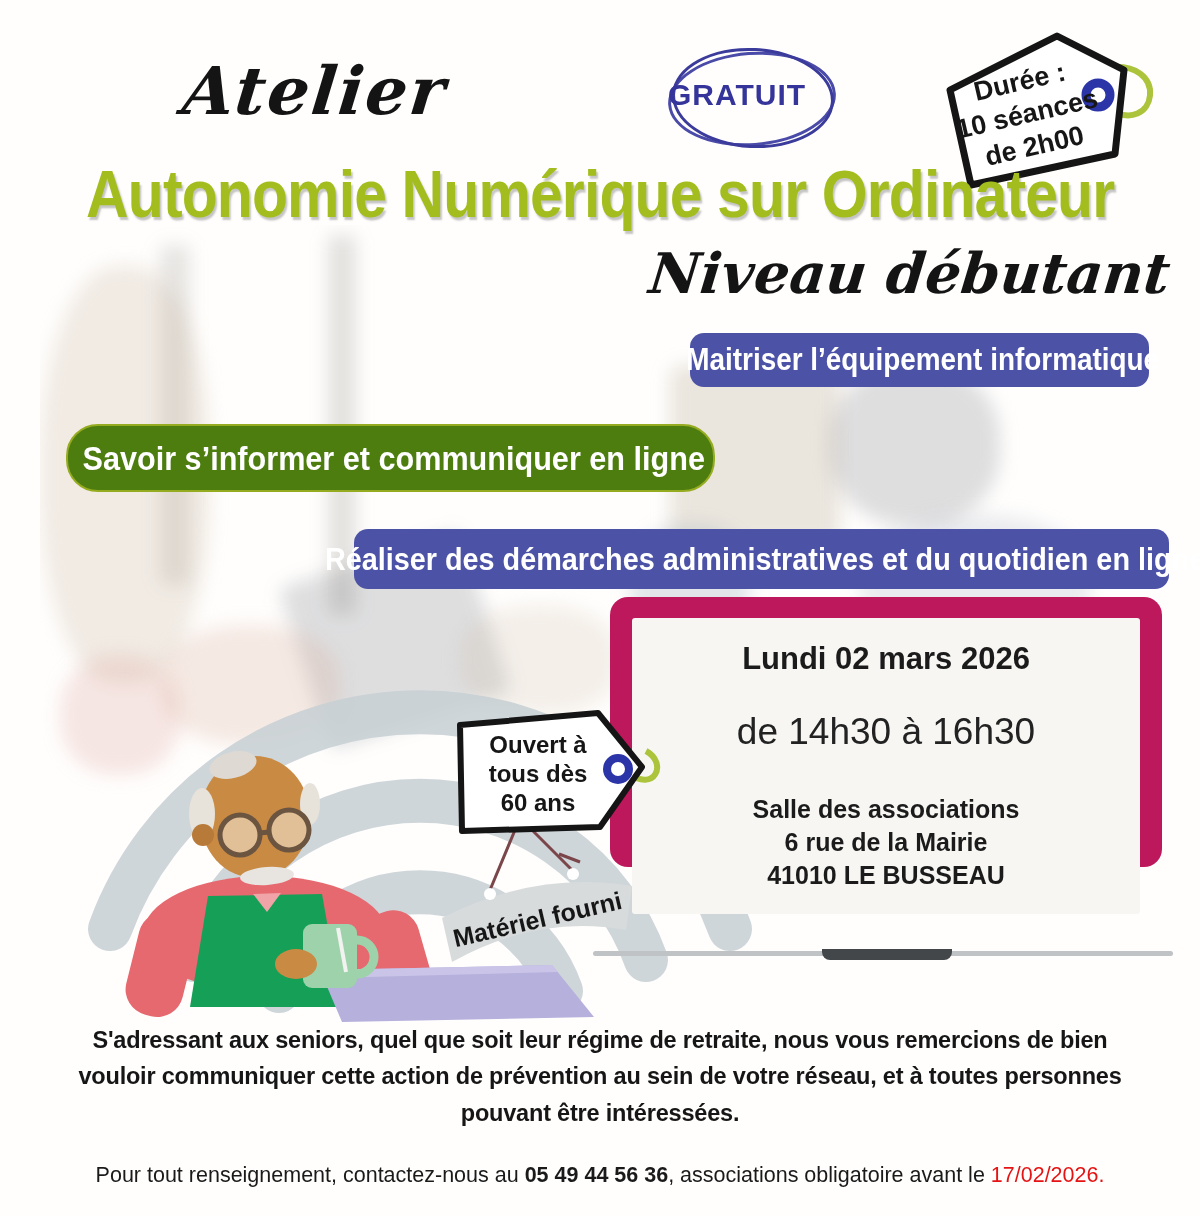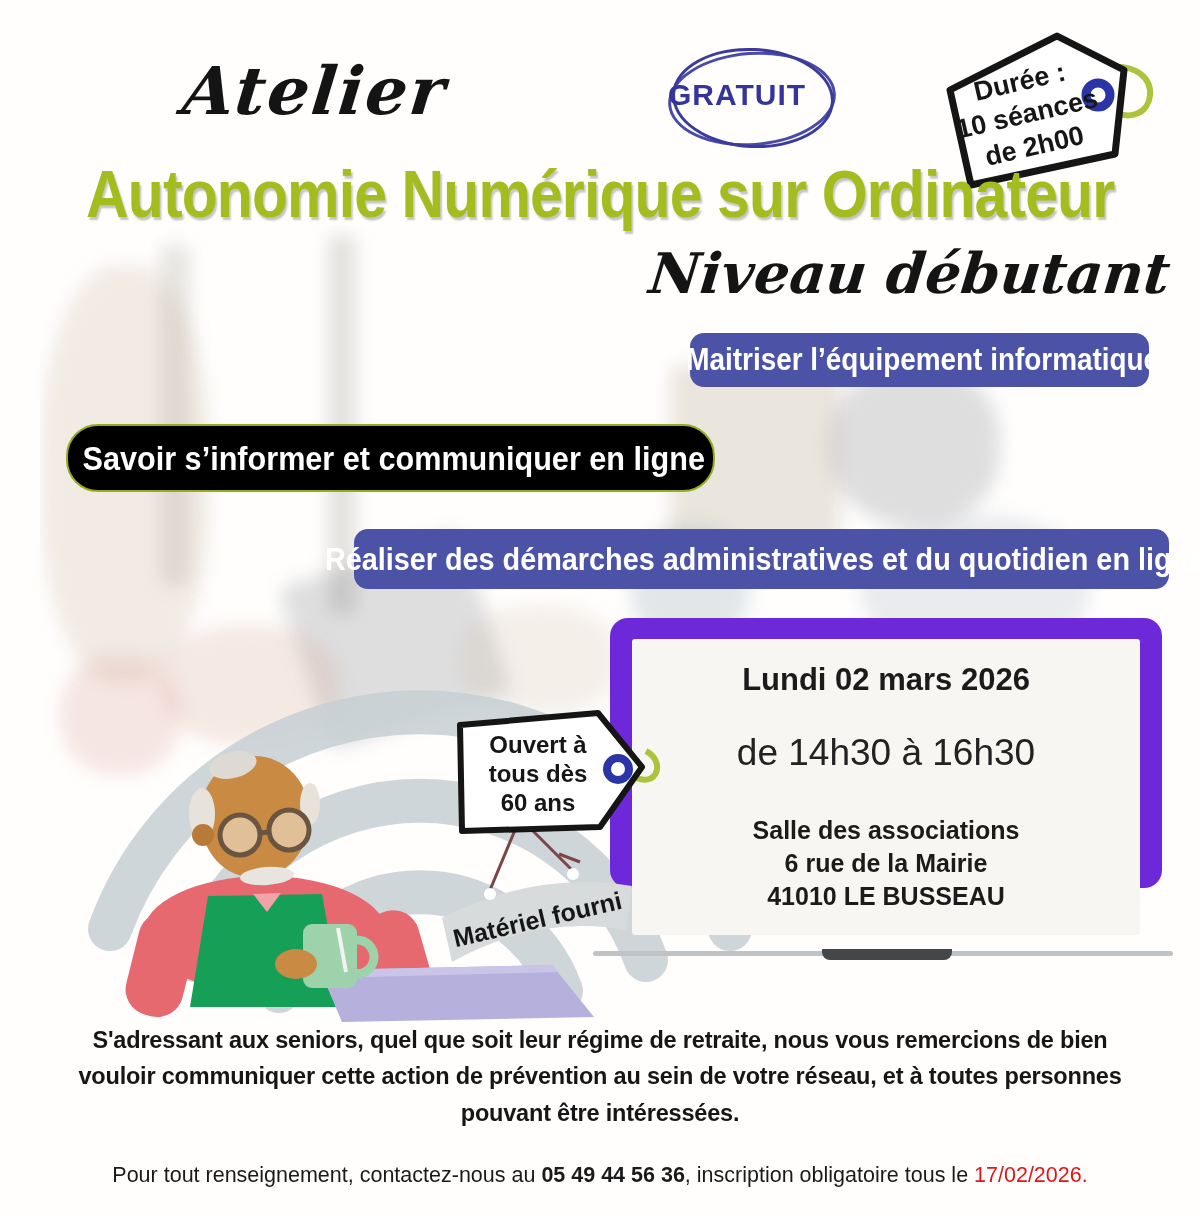--- a/index.html
+++ b/index.html
@@ -37,26 +37,26 @@
     font-family:cursive,"DejaVu Serif",serif;font-style:italic;font-weight:600;
     font-size:56px;transform:skewX(-6deg);color:#141414;
   }
   
   .banner{
     position:absolute;display:flex;align-items:center;justify-content:center;
     color:#fff;font-weight:bold;white-space:nowrap;padding-left:7px;
   }
   .banner .btxt{display:inline-block;transform:scaleX(0.9);transform-origin:center;}
   .banner-blue{background:#4c52a6;border:2px solid #caccе6;border-color:#c9cce6;border-radius:14px;}
-  .banner-green{background:#000000;border:2px solid #96ac20;border-radius:32px;}
+  .banner-green{background:#4d7c0f;border:2px solid #96ac20;border-radius:32px;}
   .b1{left:690px;top:333px;width:452px;height:54px;font-size:31px;}
   .b2{left:66px;top:424px;width:638px;height:64px;font-size:34px;}
   .b3{left:354px;top:529px;width:808px;height:60px;font-size:32px;}
   
-  .laptop-bezel{position:absolute;left:610px;top:618px;width:552px;height:270px;background:#6d28d9;border-radius:18px;}
+  .laptop-bezel{position:absolute;left:610px;top:597px;width:552px;height:270px;background:#be185d;border-radius:18px;}
   .laptop-screen{
     position:absolute;left:22px;top:21px;width:508px;height:296px;background:#f7f6f3;border-radius:3px;
     display:flex;flex-direction:column;align-items:center;justify-content:center;text-align:center;color:#1b1b1b;
   }
   .session-date{font-size:31px;font-weight:bold;margin-bottom:34px;}
   .session-time{font-size:37px;font-weight:normal;color:#222;margin-bottom:40px;}
   .session-venue{font-size:25px;font-weight:bold;line-height:1.32;}
   .laptop-base{position:absolute;left:593px;top:951px;width:580px;height:5px;background:#bfc3c5;border-radius:3px;}
   .laptop-notch{position:absolute;left:822px;top:949px;width:130px;height:11px;background:#44474a;border-radius:0 0 8px 8px;}
   
@@ -193,16 +193,16 @@
     <polygon points="10,20 148,8 192,62 150,122 12,126" fill="#ffffff" stroke="#151515" stroke-width="6" stroke-linejoin="round"></polygon>
     <circle cx="168" cy="64" r="11" fill="none" stroke="#2b35a8" stroke-width="8"></circle>
     <text class="tag-text" x="88" y="48" font-size="24" text-anchor="middle">Ouvert à</text>
     <text class="tag-text" x="88" y="77" font-size="24" text-anchor="middle">tous dès</text>
     <text class="tag-text" x="88" y="106" font-size="24" text-anchor="middle">60 ans</text>
   </svg>
 
   <div class="audience-note">S'adressant aux seniors, quel que soit leur régime de retraite, nous vous remercions de bien vouloir communiquer cette action de prévention au sein de votre réseau, et à toutes personnes pouvant être intéressées.</div>
 
   <div class="contact-line">
-    <span>Pour tout renseignement, contactez-nous au </span><span class="bold">05 49 44 56 36</span><span>, inscription obligatoire tous le </span><span class="deadline">17/02/2026.</span>
+    <span>Pour tout renseignement, contactez-nous au </span><span class="bold">05 49 44 56 36</span><span>, associations obligatoire avant le </span><span class="deadline">17/02/2026.</span>
   </div>
 
 </div>
 
 </body></html>

